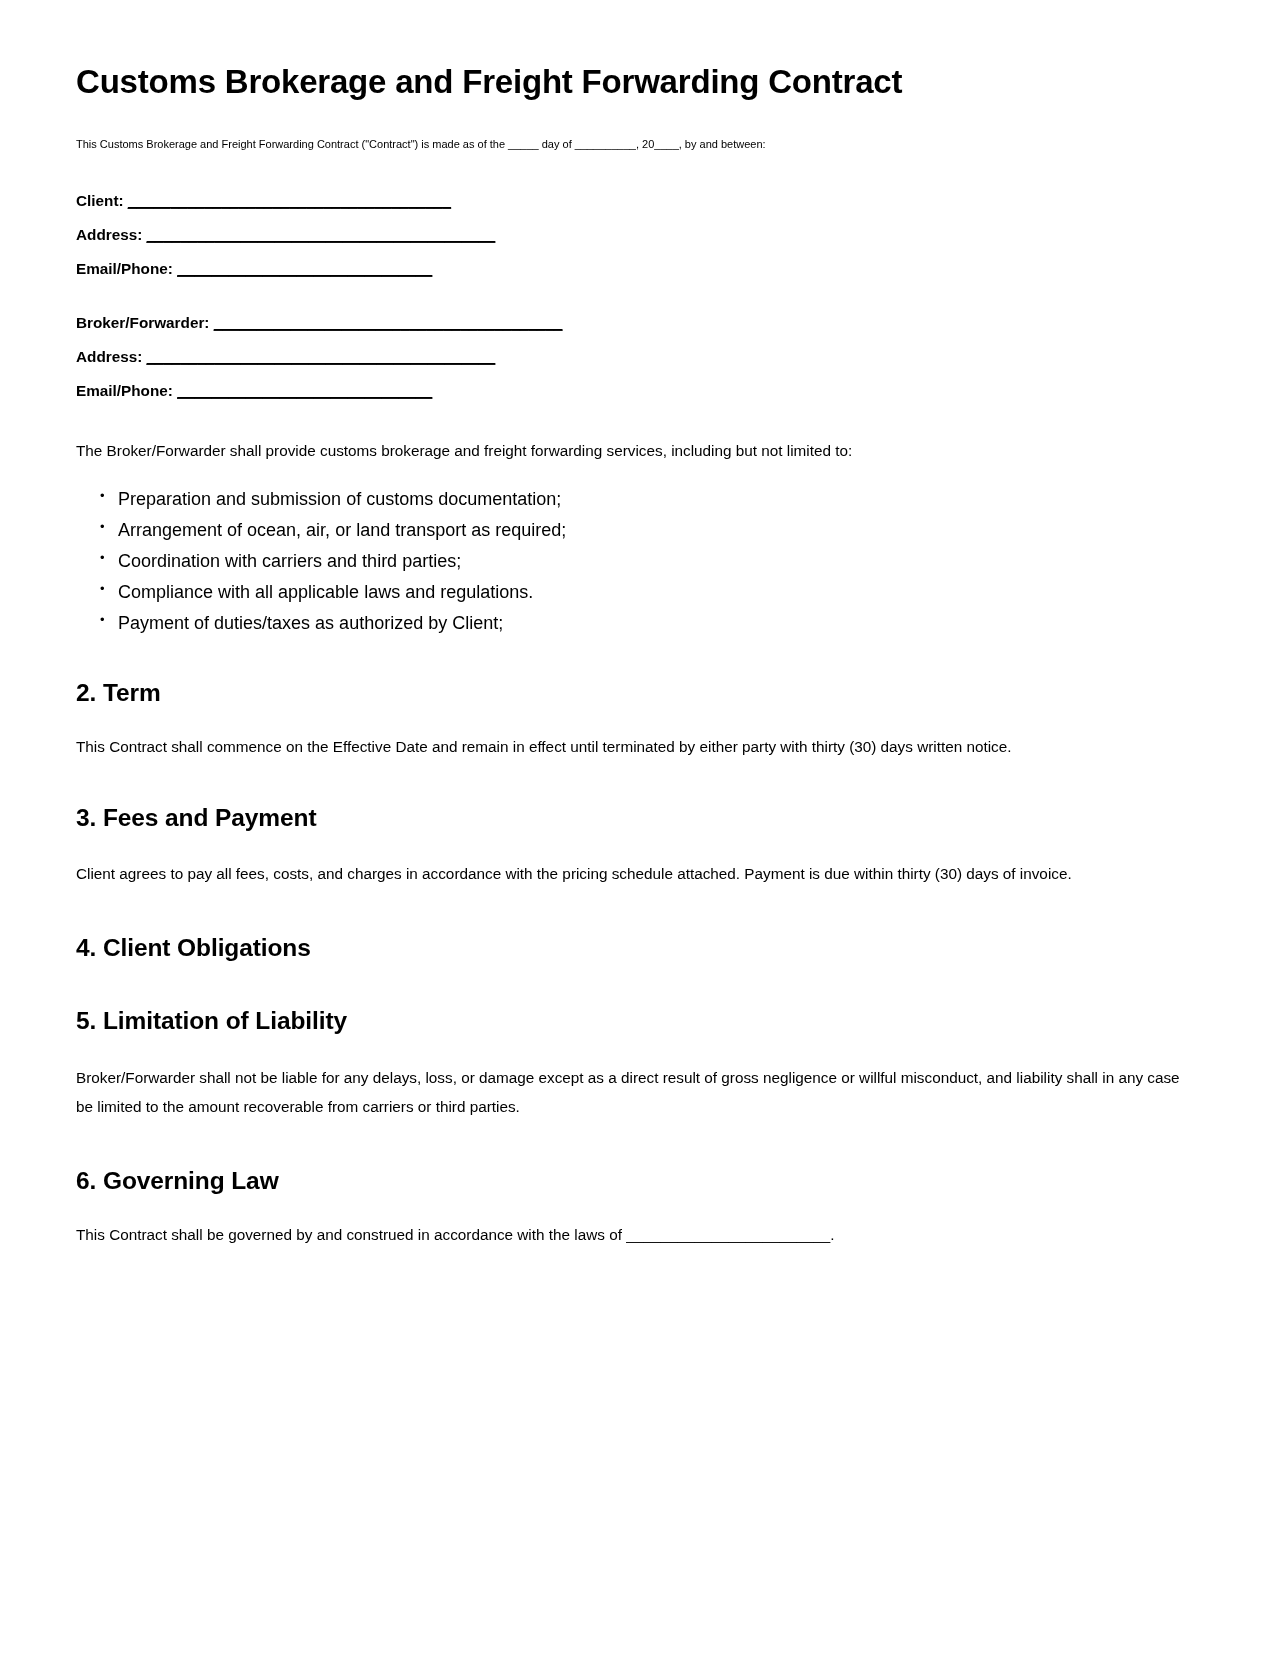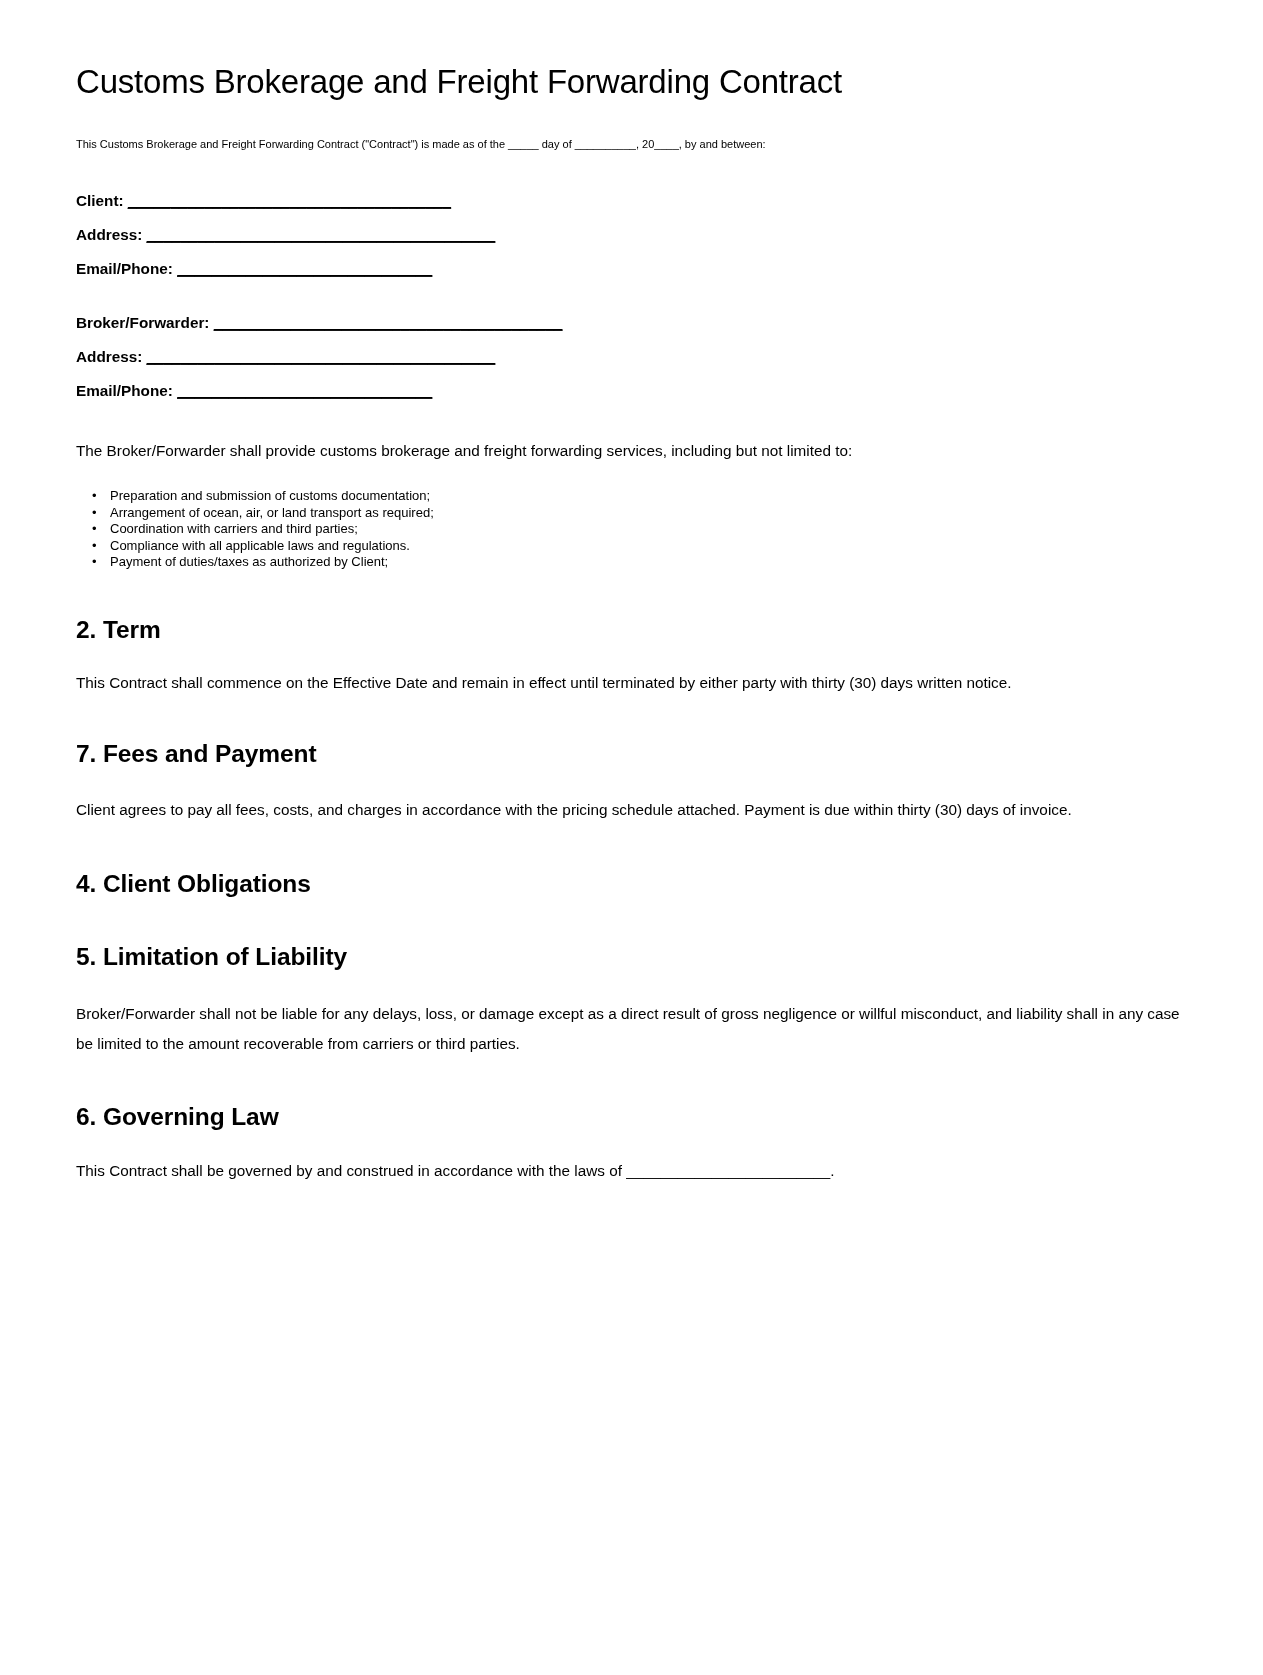--- a/index.html
+++ b/index.html
@@ -15,21 +15,21 @@
   .page {
     width: 1263px;
     min-height: 1675px;
     box-sizing: border-box;
     background: #ffffff;
     padding: 62px 76px 40px 76px;
     position: relative;
   }
   .doc-title {
     font-size: 33px;
-    font-weight: normal;
+    font-weight: bold;
     letter-spacing: -0.2px;
     margin: 0 0 34px 0;
     line-height: 1.2;
   }
   .intro-para {
     font-size: 11px;
     line-height: 1.55;
     margin: 0 0 40px 0;
   }
   .party-block {
@@ -69,24 +69,24 @@
   }
   .body-para.loose {
     line-height: 1.95;
   }
   ul.bullets {
     margin: 0;
     padding: 0 0 0 34px;
     list-style: none;
   }
   ul.bullets li {
-    font-size: 13px;
+    font-size: 18px;
     line-height: 1.27;
     position: relative;
-    margin: 0;
+    margin: 8px;
   }
   ul.bullets li::before {
     content: "\2022";
     position: absolute;
     left: -18px;
     top: 0;
     font-size: 13px;
   }
   .intro-to-list {
     margin-bottom: 25px;
@@ -128,21 +128,21 @@
       <li>Payment of duties/taxes as authorized by Client;</li>
     </ul>
   </div>
 
   <div class="section">
     <h2 class="section-heading">2. Term</h2>
     <p class="body-para">This Contract shall commence on the Effective Date and remain in effect until terminated by either party with thirty (30) days written notice.</p>
   </div>
 
   <div class="section">
-    <h2 class="section-heading">7. Fees and Payment</h2>
+    <h2 class="section-heading">3. Fees and Payment</h2>
     <p class="body-para loose">Client agrees to pay all fees, costs, and charges in accordance with the pricing schedule attached. Payment is due within thirty (30) days of invoice.</p>
   </div>
 
   <div class="section">
     <h2 class="section-heading">4. Client Obligations</h2>
   </div>
 
   <div class="section">
     <h2 class="section-heading">5. Limitation of Liability</h2>
     <p class="body-para loose">Broker/Forwarder shall not be liable for any delays, loss, or damage except as a direct result of gross negligence or willful misconduct, and liability shall in any case be limited to the amount recoverable from carriers or third parties.</p>

